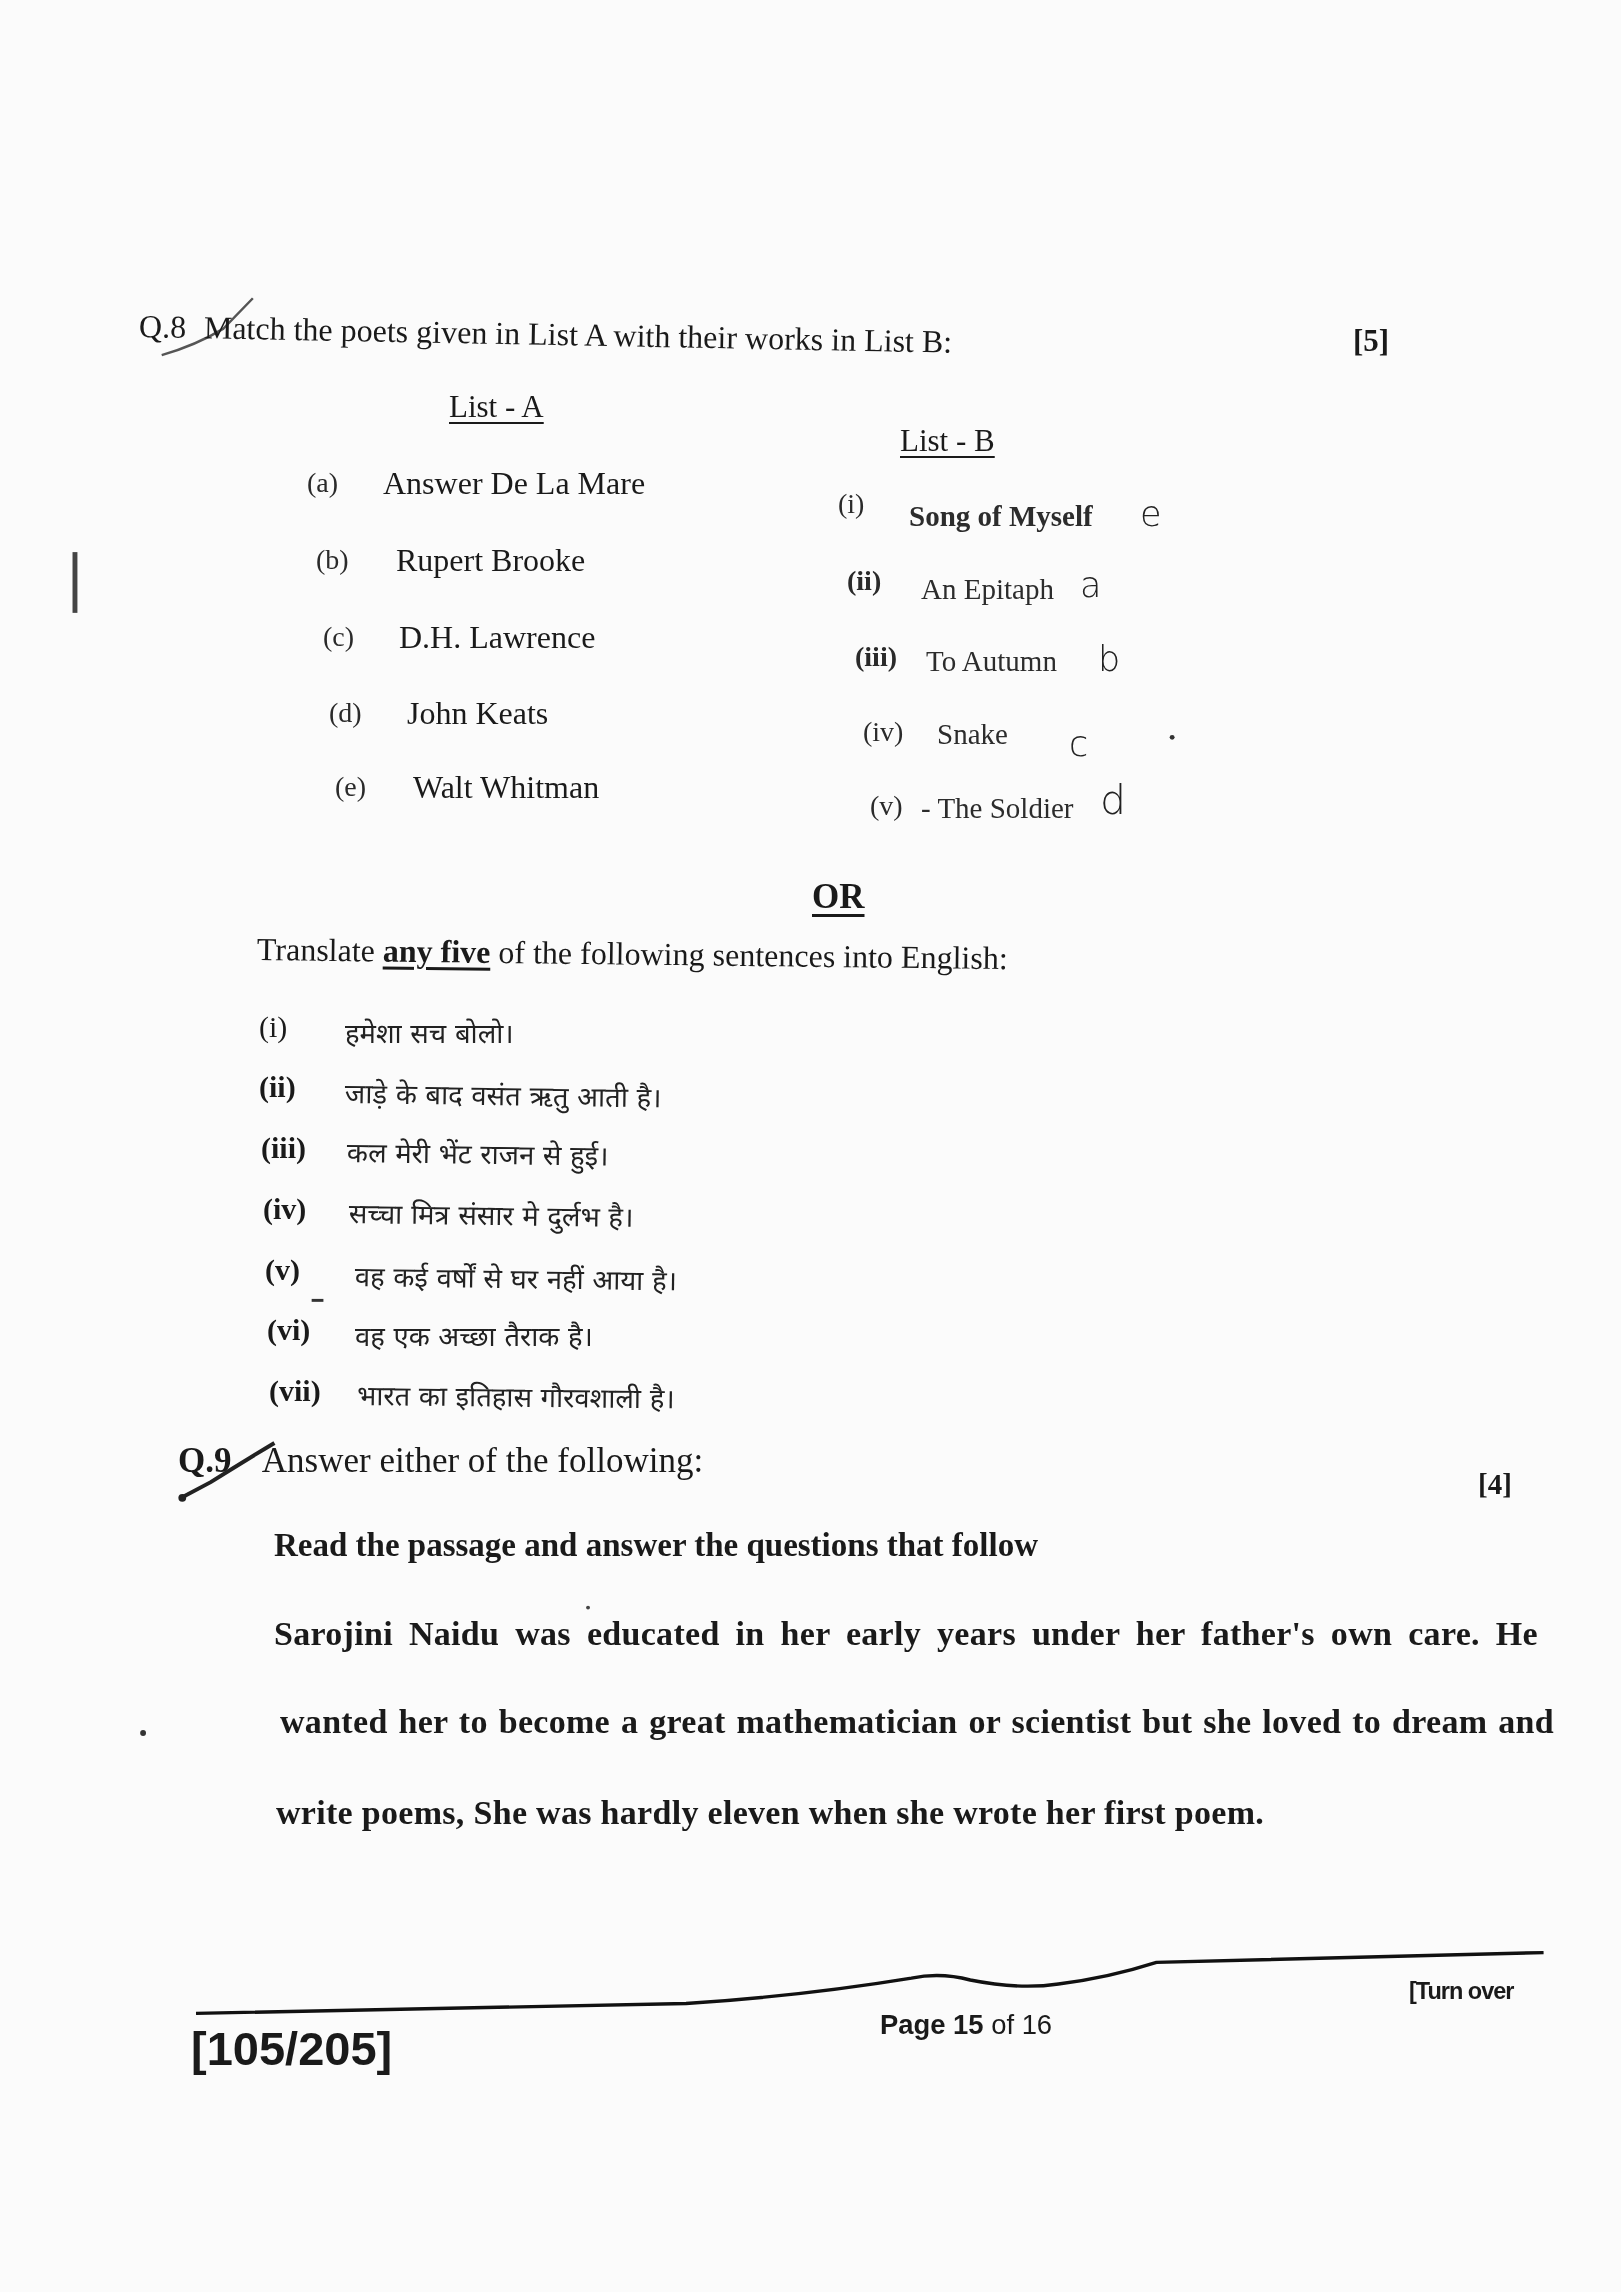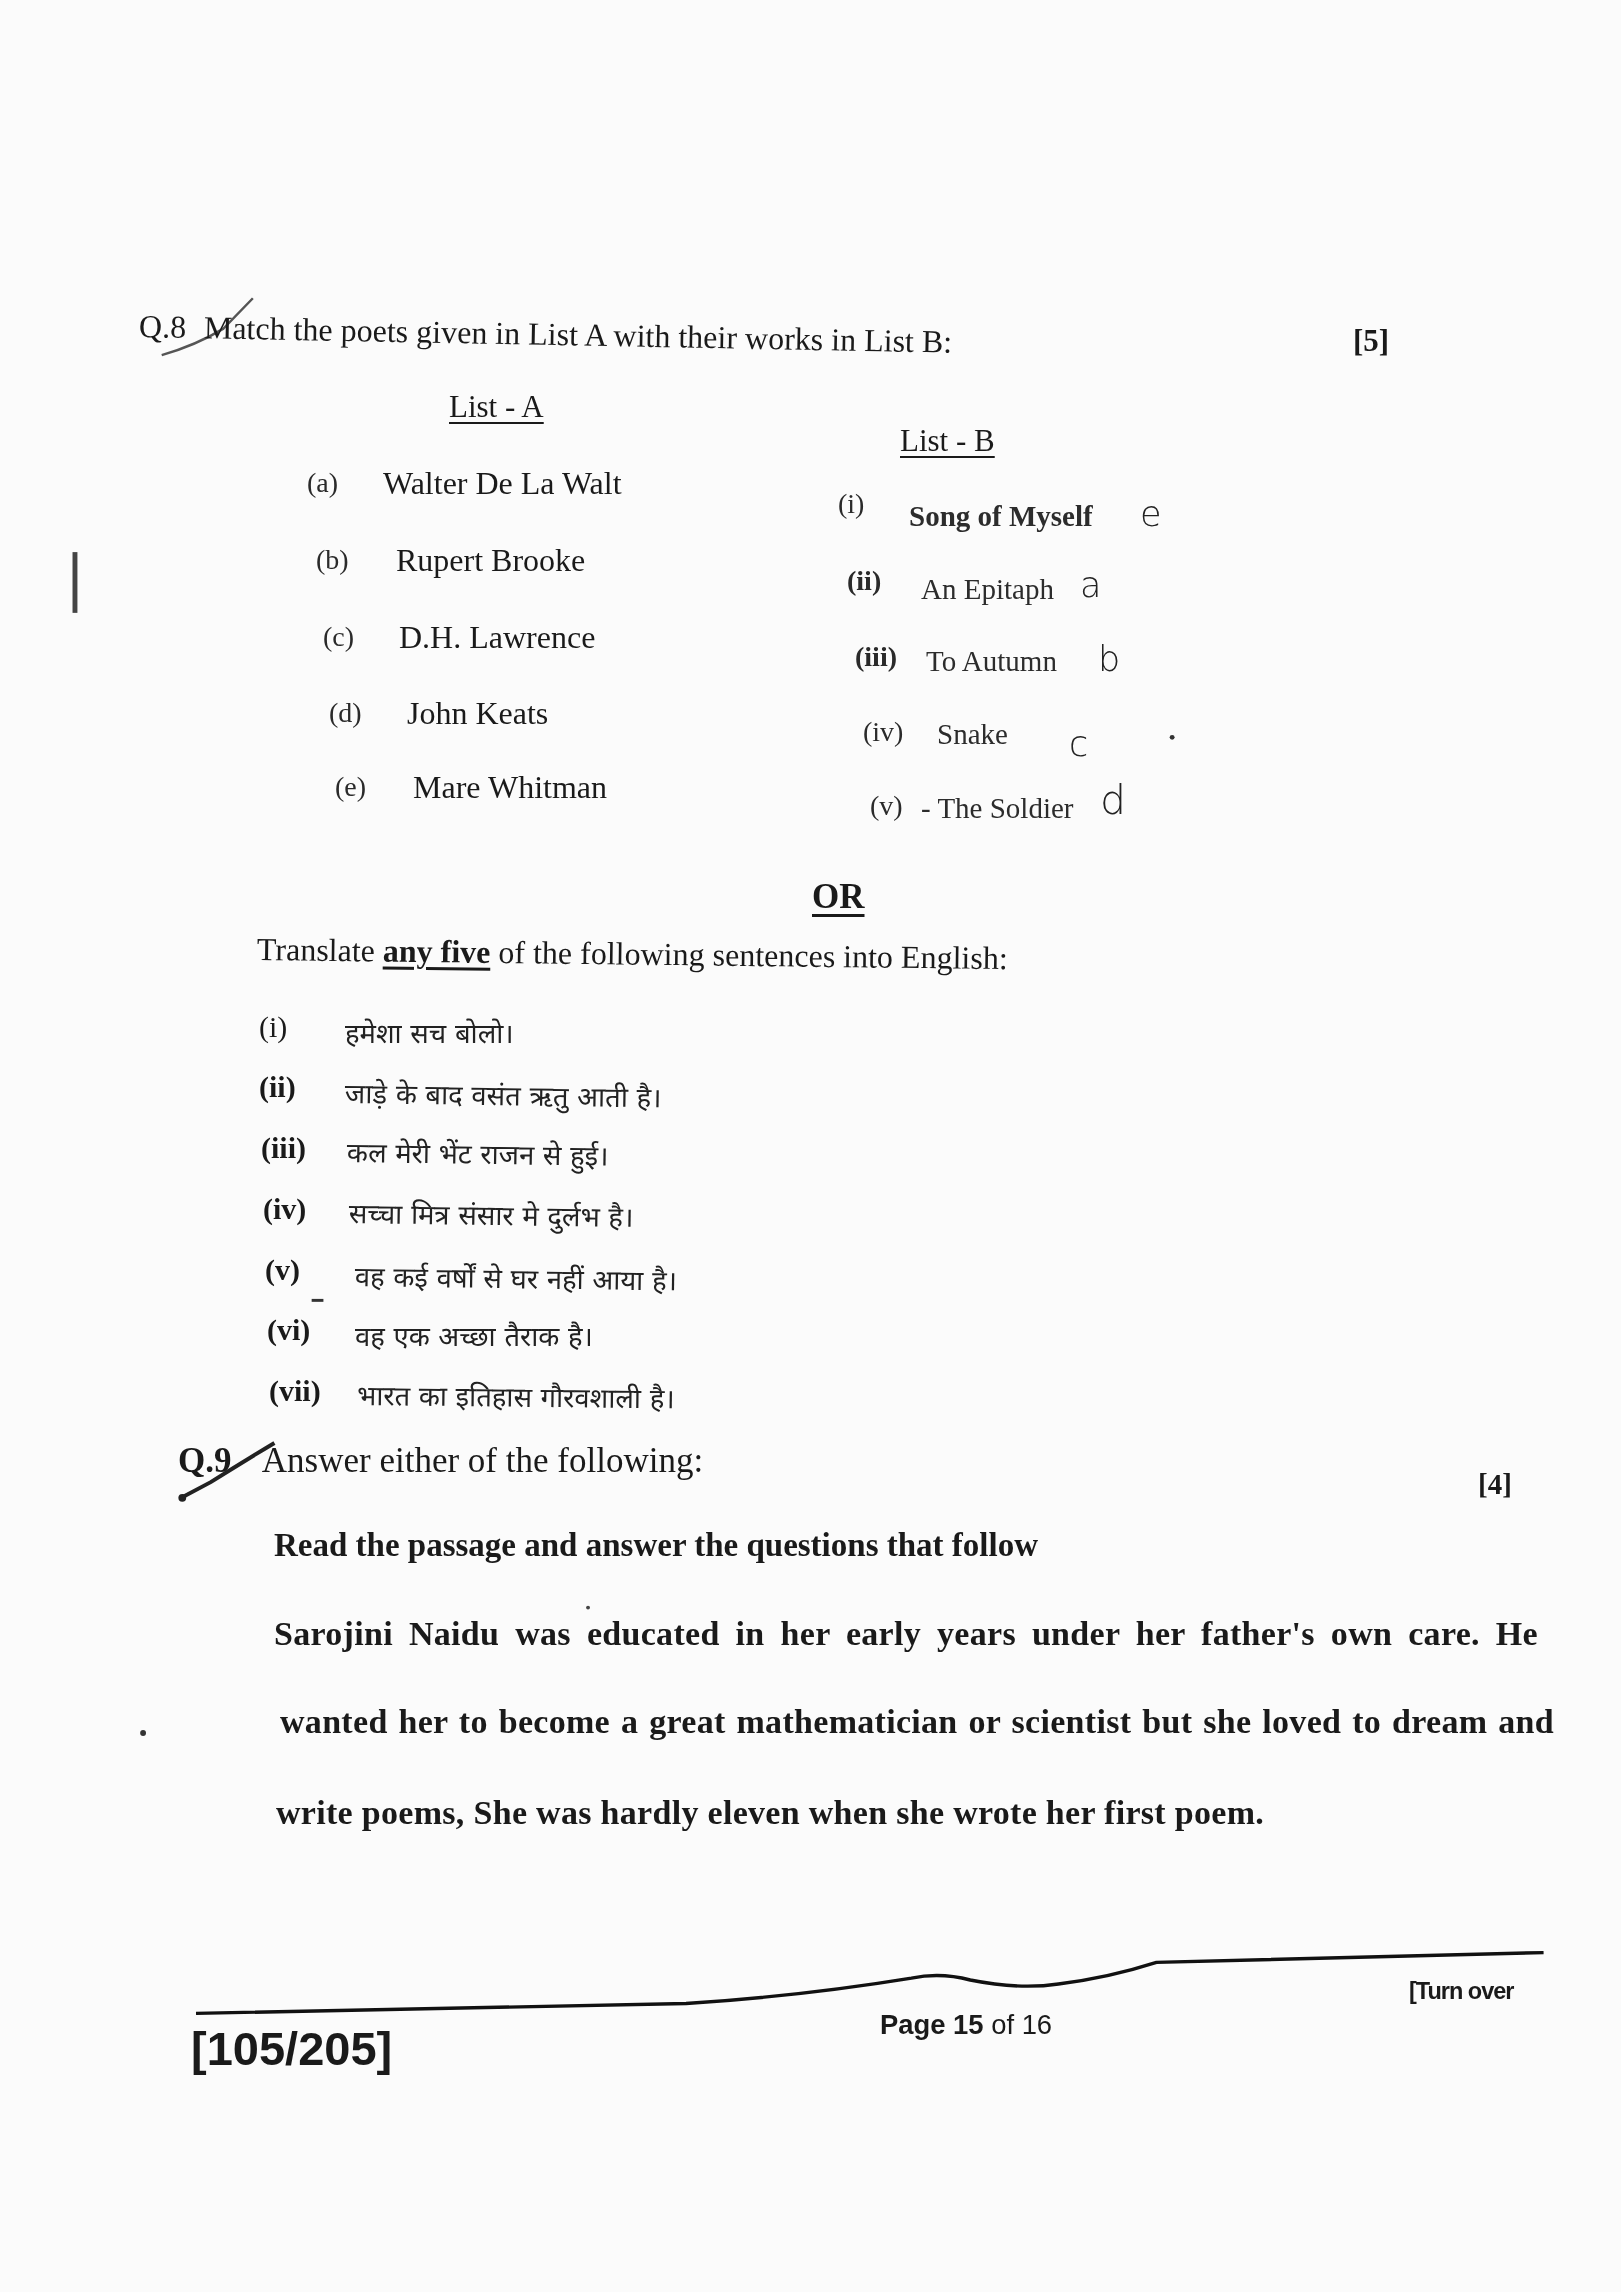--- a/index.html
+++ b/index.html
@@ -57,37 +57,37 @@
 <div class="abs q-head" style="left:139px; top:308px; transform: rotate(1.1deg); transform-origin: left center;">
   <span>Q.8</span>
   <span style="margin-left:9.8px">Match the poets given in List A with their works in List B:</span>
 </div>
 <div class="abs marks" style="left:1353px; top:323px;">[5]</div>
 
 <div class="abs list-head" style="left:449px; top:389px;">List - A</div>
 <div>
   <div class="abs" style="left:307px; top:467px;">
     <span class="item-label">(a)</span>
-    <span class="item-text" style="position:absolute; left:76px; top:-2px;">Walter De La Walt</span>
+    <span class="item-text" style="position:absolute; left:76px; top:-2px;">Answer De La Mare</span>
   </div>
   <div class="abs" style="left:316px; top:544px;">
     <span class="item-label">(b)</span>
     <span class="item-text" style="position:absolute; left:80px; top:-2px;">Rupert Brooke</span>
   </div>
   <div class="abs" style="left:323px; top:621px;">
     <span class="item-label">(c)</span>
     <span class="item-text" style="position:absolute; left:76px; top:-2px;">D.H. Lawrence</span>
   </div>
   <div class="abs" style="left:329px; top:697px;">
     <span class="item-label">(d)</span>
     <span class="item-text" style="position:absolute; left:78px; top:-2px;">John Keats</span>
   </div>
   <div class="abs" style="left:335px; top:771px;">
     <span class="item-label">(e)</span>
-    <span class="item-text" style="position:absolute; left:78px; top:-2px;">Mare Whitman</span>
+    <span class="item-text" style="position:absolute; left:78px; top:-2px;">Walt Whitman</span>
   </div>
 </div>
 
 <div class="abs list-head" style="left:900px; top:423px;text-align:center;">List - B</div>
 <div>
   <div class="abs" style="left:838px; top:488px;">
     <span class="item-label">(i)</span>
     <span class="itemB-text" style="position:absolute; left:71px; top:11.8px;font-weight:bold;">Song of Myself</span>
     <span class="hand" style="position:absolute; left:302px; top:5.9px;">e</span>
   </div>

